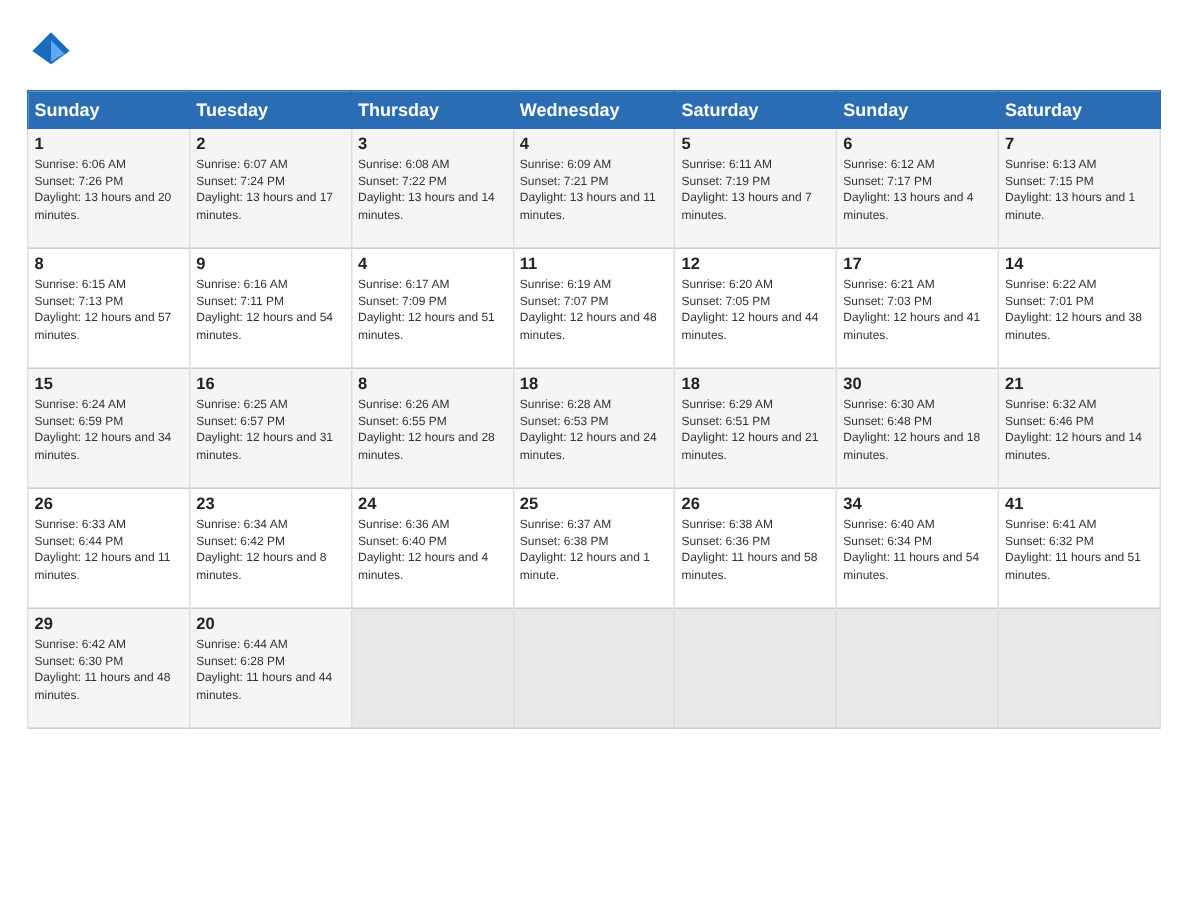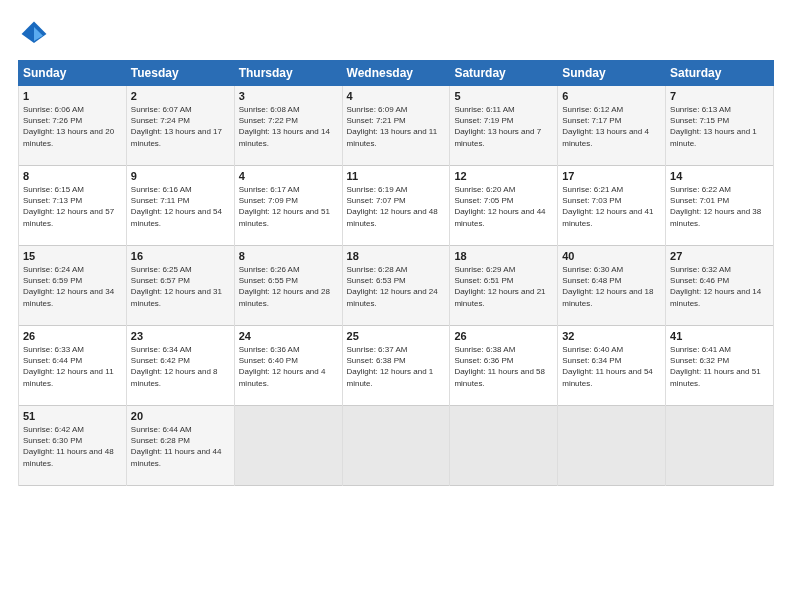--- a/index.html
+++ b/index.html
@@ -152,34 +152,34 @@
           <td><span class="day-num">12</span><span class="cell-text">Sunrise: 6:20 AM<br>Sunset: 7:05 PM<br>Daylight: 12 hours and 44 minutes.</span></td>
           <td><span class="day-num">17</span><span class="cell-text">Sunrise: 6:21 AM<br>Sunset: 7:03 PM<br>Daylight: 12 hours and 41 minutes.</span></td>
           <td><span class="day-num">14</span><span class="cell-text">Sunrise: 6:22 AM<br>Sunset: 7:01 PM<br>Daylight: 12 hours and 38 minutes.</span></td>
         </tr>
         <tr>
           <td><span class="day-num">15</span><span class="cell-text">Sunrise: 6:24 AM<br>Sunset: 6:59 PM<br>Daylight: 12 hours and 34 minutes.</span></td>
           <td><span class="day-num">16</span><span class="cell-text">Sunrise: 6:25 AM<br>Sunset: 6:57 PM<br>Daylight: 12 hours and 31 minutes.</span></td>
           <td><span class="day-num">8</span><span class="cell-text">Sunrise: 6:26 AM<br>Sunset: 6:55 PM<br>Daylight: 12 hours and 28 minutes.</span></td>
           <td><span class="day-num">18</span><span class="cell-text">Sunrise: 6:28 AM<br>Sunset: 6:53 PM<br>Daylight: 12 hours and 24 minutes.</span></td>
           <td><span class="day-num">18</span><span class="cell-text">Sunrise: 6:29 AM<br>Sunset: 6:51 PM<br>Daylight: 12 hours and 21 minutes.</span></td>
-          <td><span class="day-num">40</span><span class="cell-text">Sunrise: 6:30 AM<br>Sunset: 6:48 PM<br>Daylight: 12 hours and 18 minutes.</span></td>
-          <td><span class="day-num">27</span><span class="cell-text">Sunrise: 6:32 AM<br>Sunset: 6:46 PM<br>Daylight: 12 hours and 14 minutes.</span></td>
+          <td><span class="day-num">30</span><span class="cell-text">Sunrise: 6:30 AM<br>Sunset: 6:48 PM<br>Daylight: 12 hours and 18 minutes.</span></td>
+          <td><span class="day-num">21</span><span class="cell-text">Sunrise: 6:32 AM<br>Sunset: 6:46 PM<br>Daylight: 12 hours and 14 minutes.</span></td>
         </tr>
         <tr>
           <td><span class="day-num">26</span><span class="cell-text">Sunrise: 6:33 AM<br>Sunset: 6:44 PM<br>Daylight: 12 hours and 11 minutes.</span></td>
           <td><span class="day-num">23</span><span class="cell-text">Sunrise: 6:34 AM<br>Sunset: 6:42 PM<br>Daylight: 12 hours and 8 minutes.</span></td>
           <td><span class="day-num">24</span><span class="cell-text">Sunrise: 6:36 AM<br>Sunset: 6:40 PM<br>Daylight: 12 hours and 4 minutes.</span></td>
           <td><span class="day-num">25</span><span class="cell-text">Sunrise: 6:37 AM<br>Sunset: 6:38 PM<br>Daylight: 12 hours and 1 minute.</span></td>
           <td><span class="day-num">26</span><span class="cell-text">Sunrise: 6:38 AM<br>Sunset: 6:36 PM<br>Daylight: 11 hours and 58 minutes.</span></td>
-          <td><span class="day-num">32</span><span class="cell-text">Sunrise: 6:40 AM<br>Sunset: 6:34 PM<br>Daylight: 11 hours and 54 minutes.</span></td>
+          <td><span class="day-num">34</span><span class="cell-text">Sunrise: 6:40 AM<br>Sunset: 6:34 PM<br>Daylight: 11 hours and 54 minutes.</span></td>
           <td><span class="day-num">41</span><span class="cell-text">Sunrise: 6:41 AM<br>Sunset: 6:32 PM<br>Daylight: 11 hours and 51 minutes.</span></td>
         </tr>
         <tr>
-          <td><span class="day-num">51</span><span class="cell-text">Sunrise: 6:42 AM<br>Sunset: 6:30 PM<br>Daylight: 11 hours and 48 minutes.</span></td>
+          <td><span class="day-num">29</span><span class="cell-text">Sunrise: 6:42 AM<br>Sunset: 6:30 PM<br>Daylight: 11 hours and 48 minutes.</span></td>
           <td><span class="day-num">20</span><span class="cell-text">Sunrise: 6:44 AM<br>Sunset: 6:28 PM<br>Daylight: 11 hours and 44 minutes.</span></td>
           <td class="empty"></td>
           <td class="empty"></td>
           <td class="empty"></td>
           <td class="empty"></td>
           <td class="empty"></td>
         </tr>
       </tbody>
   </table>
 </div>

